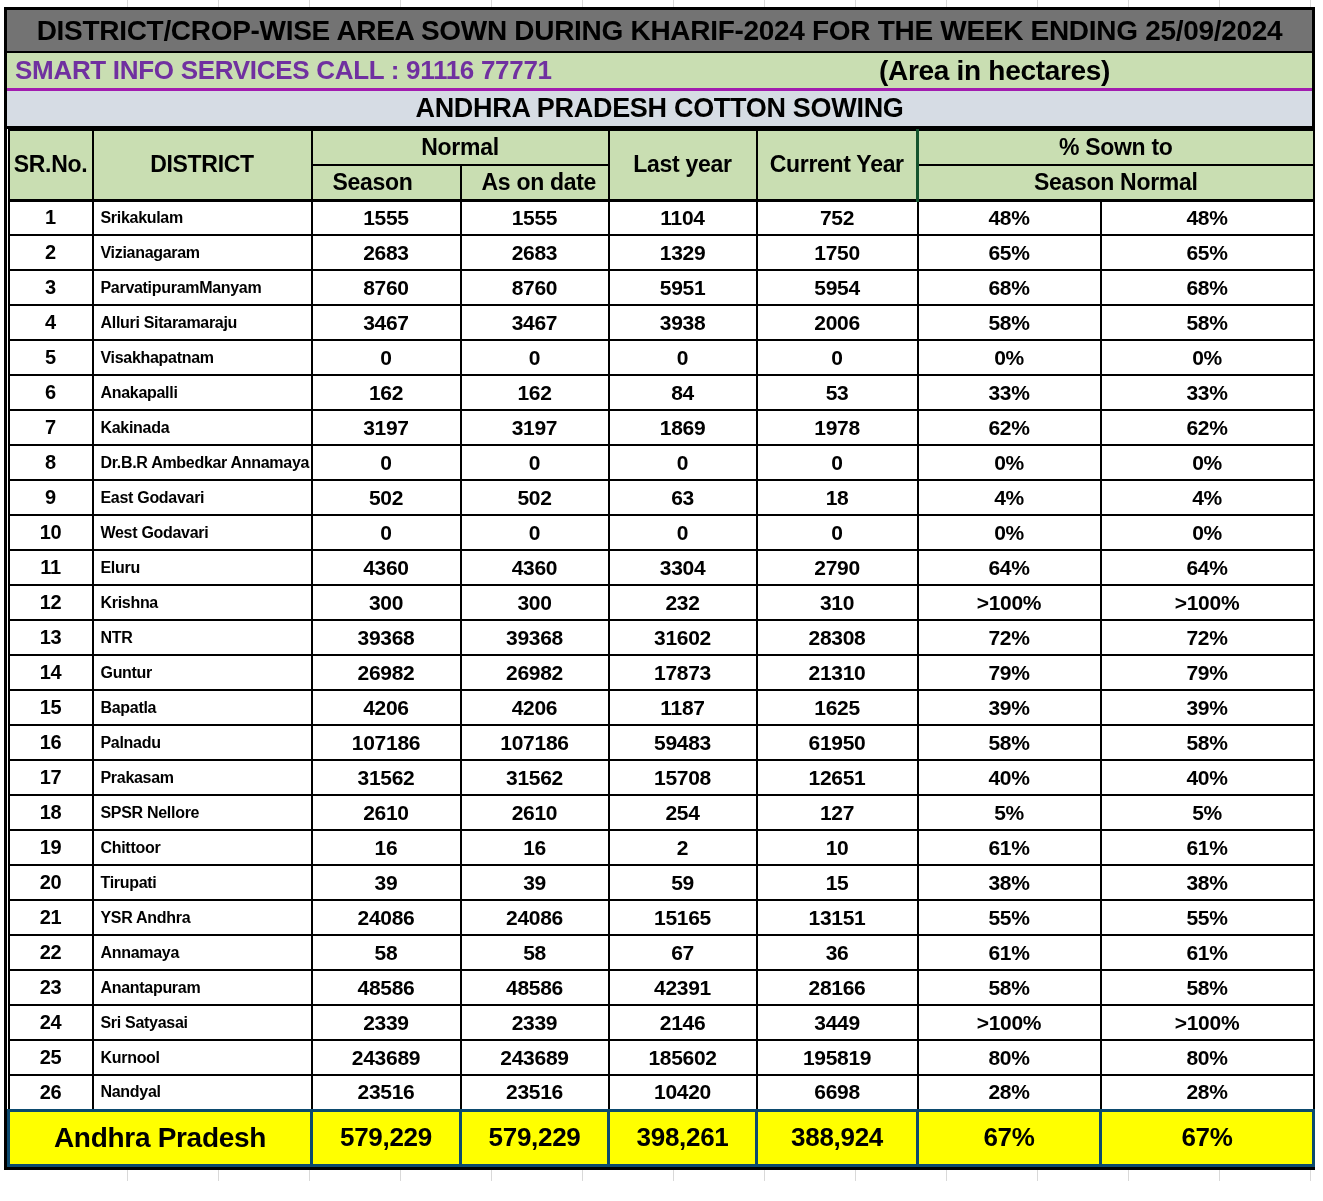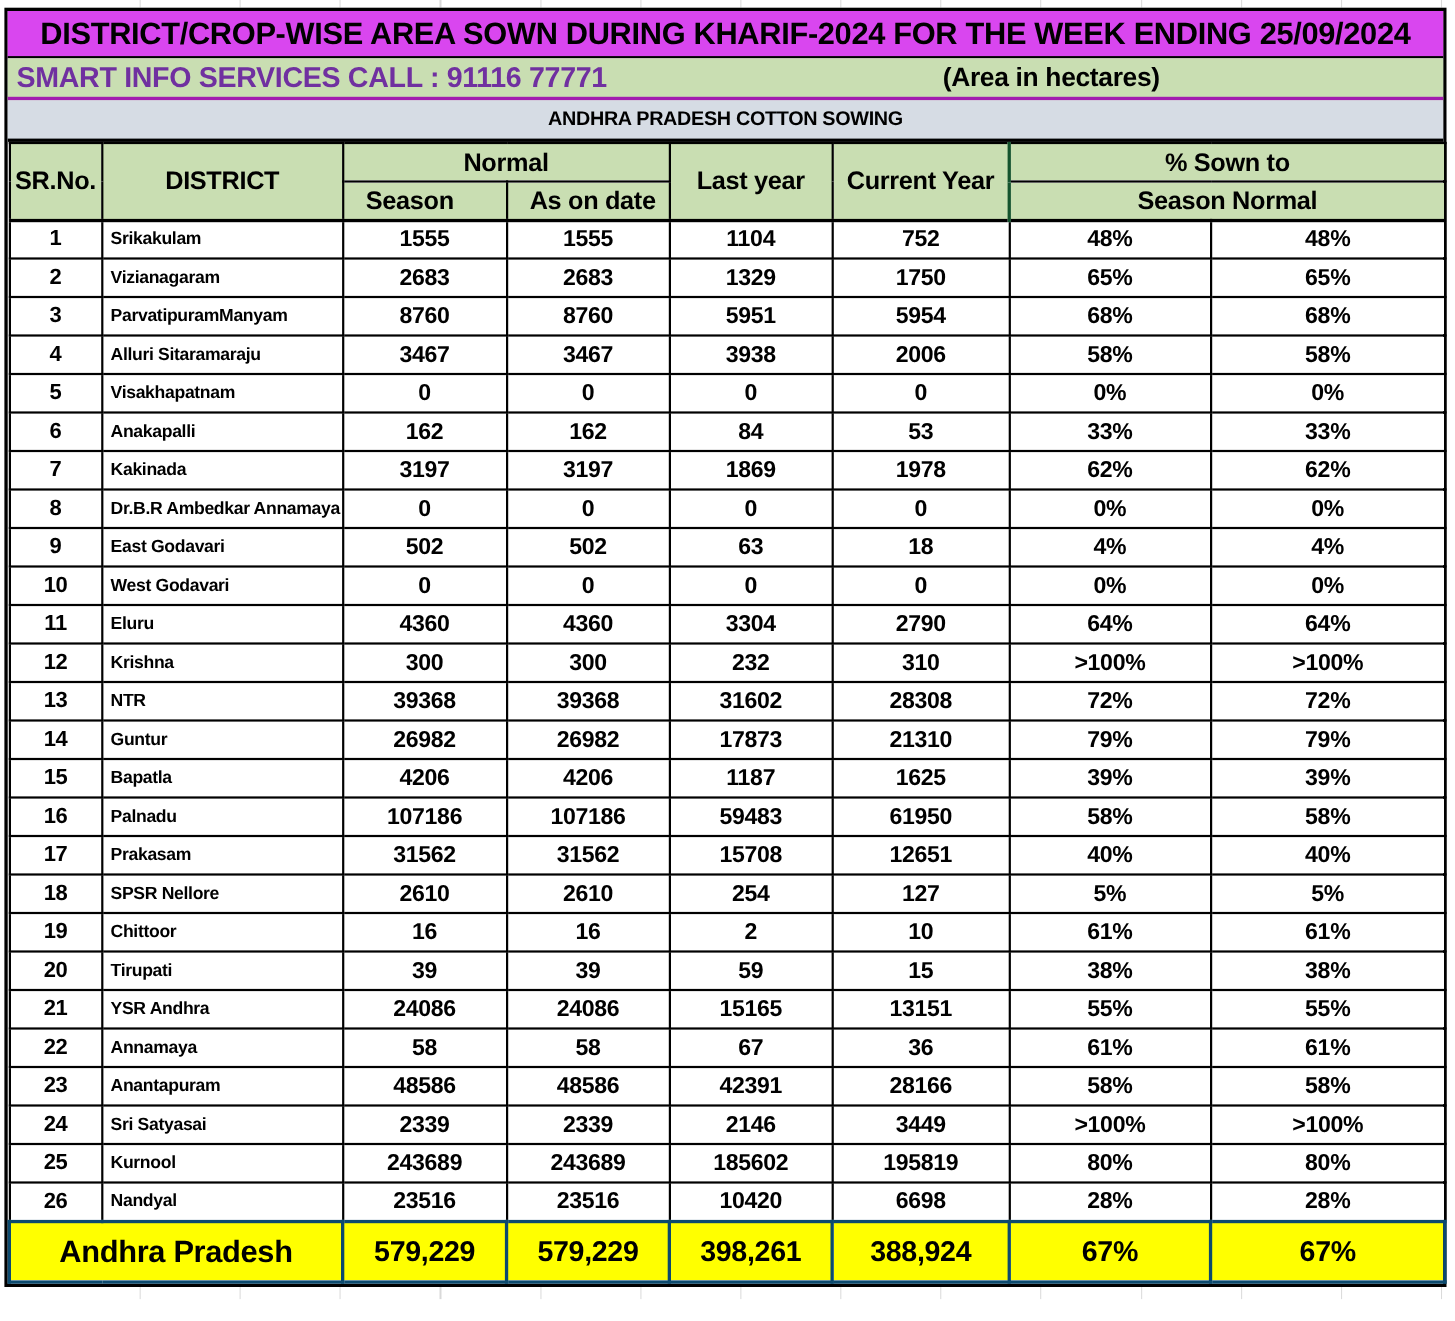--- a/index.html
+++ b/index.html
@@ -26,21 +26,21 @@
   .gridstrip.top { height: 7px; }
   .gridstrip.bottom { height: 11px; }
   .sheet {
     margin-left: 4px;
     width: 1311px;
     border: 3px solid #000;
     background: #ffffff;
   }
   .title-row {
     height: 43px;
-    background: #d946ef;
+    background: #737373;
     border-bottom: 2px solid #000;
     display: flex;
     align-items: center;
     justify-content: center;
     font-size: 28px;
     white-space: nowrap;
   }
   .smart-row {
     height: 38px;
     background: #c9deb2;
@@ -50,33 +50,33 @@
     align-items: center;
   }
   .smart-text {
     color: #7030a0;
     font-size: 26px;
     padding-left: 8px;
     white-space: nowrap;
   }
   .area-unit {
     position: absolute;
-    left: 850px;
-    font-size: 24px;
+    left: 872px;
+    font-size: 28px;
     color: #000;
     white-space: nowrap;
   }
   .band-row {
     height: 38px;
     background: #d6dce4;
     border-bottom: 3px solid #000;
     display: flex;
     align-items: center;
     justify-content: center;
-    font-size: 18px;
+    font-size: 27px;
   }
   table {
     border-collapse: collapse;
     table-layout: fixed;
     width: 1305px;
   }
   th, td {
     border: 2px solid #000;
     text-align: center;
     vertical-align: middle;

